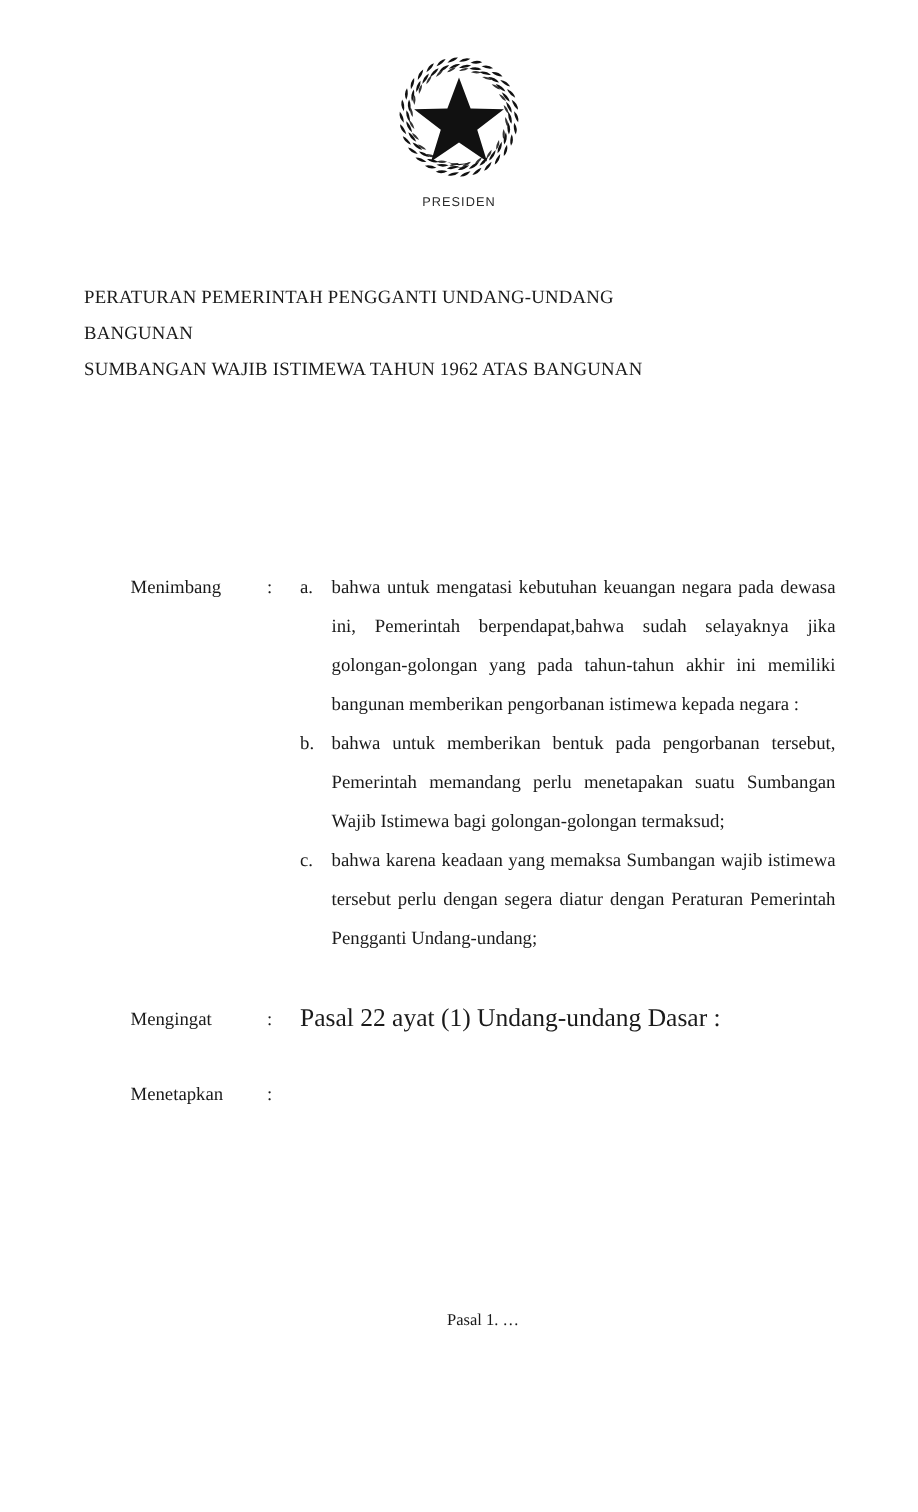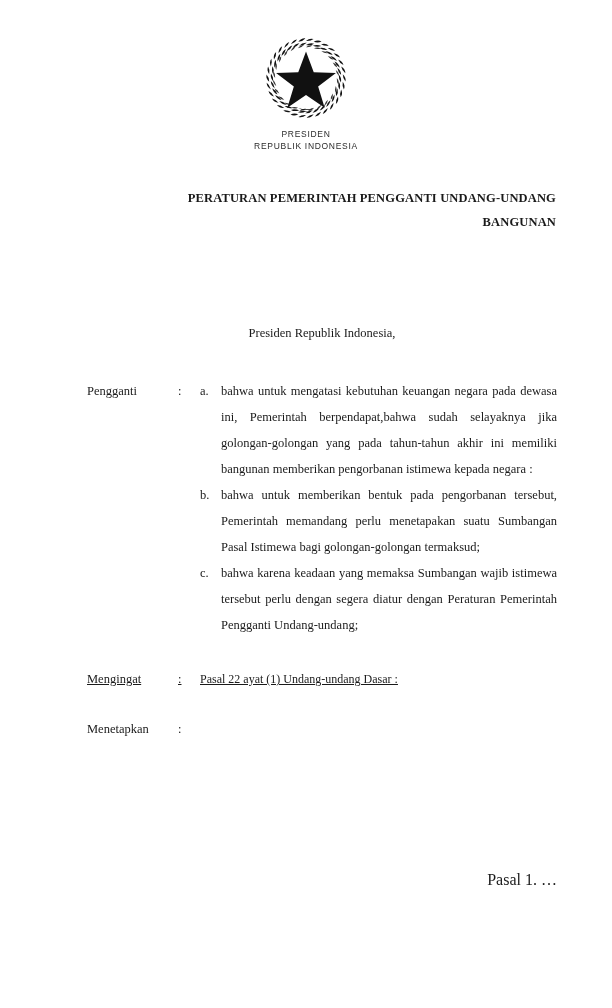--- a/index.html
+++ b/index.html
@@ -50,22 +50,21 @@
     color: #2b2b2b;
   }
   .letterhead-caption div { white-space: nowrap; }
 
   
   .title-block {
     position: absolute;
     left: 56px;
     top: 186px;
     width: 500px;
-    text-align: right;
-    font-weight: bold;
+    text-align: left;
   }
   .title-line {
     font-size: 12.5px;
     line-height: 24px;
     letter-spacing: 0.15px;
     white-space: pre;
   }
 
   
   .opening {
@@ -84,21 +83,21 @@
     left: 87px;
     top: 378px;
     width: 470px;
   }
 
   .clause {
     display: flex;
     align-items: flex-start;
     margin-bottom: 0;
   }
-  .clause + .clause { margin-top: 22px; text-decoration: underline; }
+  .clause + .clause { margin-top: 22px; }
 
   .clause-label {
     width: 91px;
     flex: 0 0 91px;
     font-size: 12.5px;
     line-height: 26px;
   }
   .clause-colon {
     width: 22px;
     flex: 0 0 22px;
@@ -130,21 +129,21 @@
   }
 
   .para-justify {
     font-size: 12.5px;
     line-height: 26px;
     text-align: justify;
     text-justify: inter-word;
     text-align-last: left;
   }
   .para-plain {
-    font-size: 12px;
+    font-size: 17px;
     line-height: 26px;
   }
 
   
   .decision-heading {
     position: absolute;
     left: 87px;
     top: 676px;
     width: 470px;
     text-align: center;
@@ -158,22 +157,22 @@
     top: 716px;
     width: 470px;
   }
 
   
   .footer-note {
     position: absolute;
     left: 87px;
     top: 870px;
     width: 470px;
-    text-align: right;
-    font-size: 16px;
+    text-align: center;
+    font-size: 11px;
     line-height: 20px;
   }
 </style>
 </head>
 <body style="background: rgb(255, 255, 255); color: rgb(26, 26, 26);">
 
 <div class="page">
 
   <div class="letterhead">
     <svg class="emblem" viewBox="0 0 100 100" aria-hidden="true">
@@ -252,44 +251,43 @@
 
           <path d="M41,84 q9,5 18,0 q-9,3.2 -18,0 z"></path>
           <path d="M44,87 q6,3 12,0 q-6,2 -12,0 z"></path>
         </g>
 
         <polygon points="50,20 58.8,43.6 84,44.2 63.8,59.6 71.2,83.8 50,69.4 28.8,83.8 36.2,59.6 16,44.2 41.2,43.6"></polygon>
       </g>
     </svg>
     <div class="letterhead-caption">
       <div>PRESIDEN</div>
-      <div>REPUBLIK INDONESIA</div>
     </div>
   </div>
 
   <div class="title-block">
     <div class="title-line">PERATURAN PEMERINTAH PENGGANTI UNDANG-UNDANG</div>
     <div class="title-line">BANGUNAN</div>
+    <div class="title-line">SUMBANGAN WAJIB ISTIMEWA TAHUN 1962 ATAS BANGUNAN</div>
   </div>
 
-  <div class="opening">Presiden Republik Indonesia,</div>
 
   <div class="body-block">
 
     <div class="clause">
-      <div class="clause-label">Pengganti</div>
+      <div class="clause-label">Menimbang</div>
       <div class="clause-colon">:</div>
       <div class="clause-body">
         <div class="list-item">
           <div class="list-marker">a.</div>
           <div class="list-text">bahwa untuk mengatasi kebutuhan keuangan negara pada dewasa ini, Pemerintah berpendapat,bahwa sudah selayaknya jika golongan-golongan yang pada tahun-tahun akhir ini memiliki bangunan memberikan pengorbanan istimewa kepada negara :</div>
         </div>
         <div class="list-item">
           <div class="list-marker">b.</div>
-          <div class="list-text">bahwa untuk memberikan bentuk pada pengorbanan tersebut, Pemerintah memandang perlu menetapakan suatu Sumbangan Pasal Istimewa bagi golongan-golongan termaksud;</div>
+          <div class="list-text">bahwa untuk memberikan bentuk pada pengorbanan tersebut, Pemerintah memandang perlu menetapakan suatu Sumbangan Wajib Istimewa bagi golongan-golongan termaksud;</div>
         </div>
         <div class="list-item">
           <div class="list-marker">c.</div>
           <div class="list-text">bahwa karena keadaan yang memaksa Sumbangan wajib istimewa tersebut perlu dengan segera diatur dengan Peraturan Pemerintah Pengganti Undang-undang;</div>
         </div>
       </div>
     </div>
 
     <div class="clause" style="margin-top:28px;">
       <div class="clause-label">Mengingat</div>

